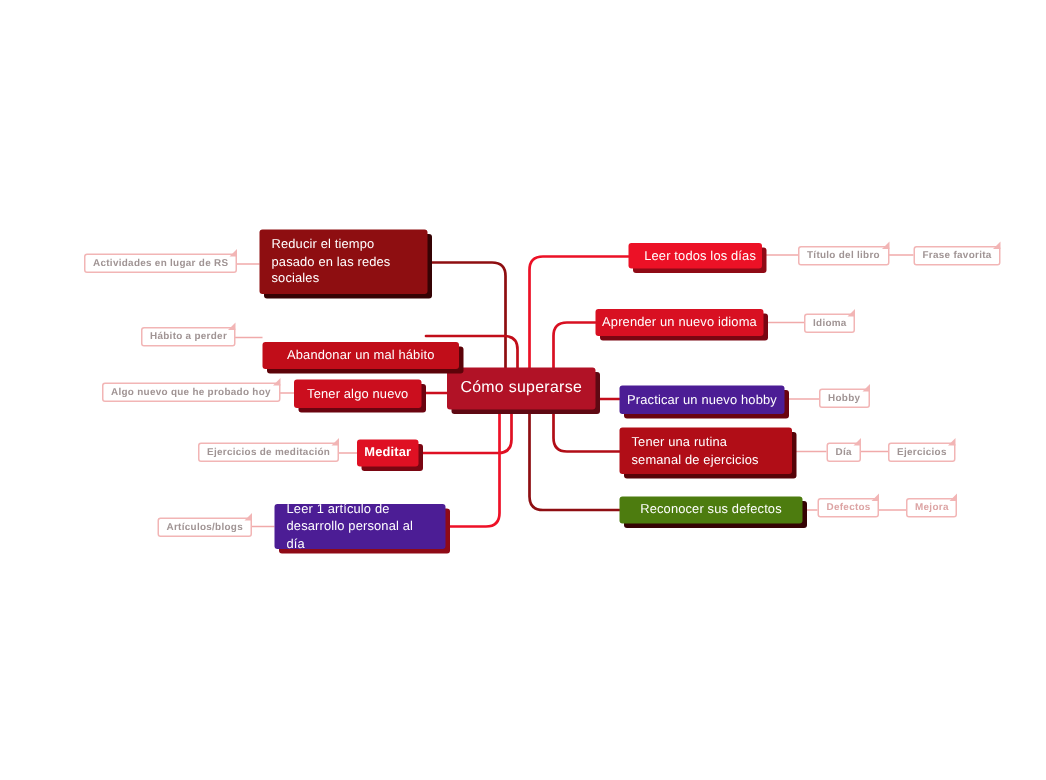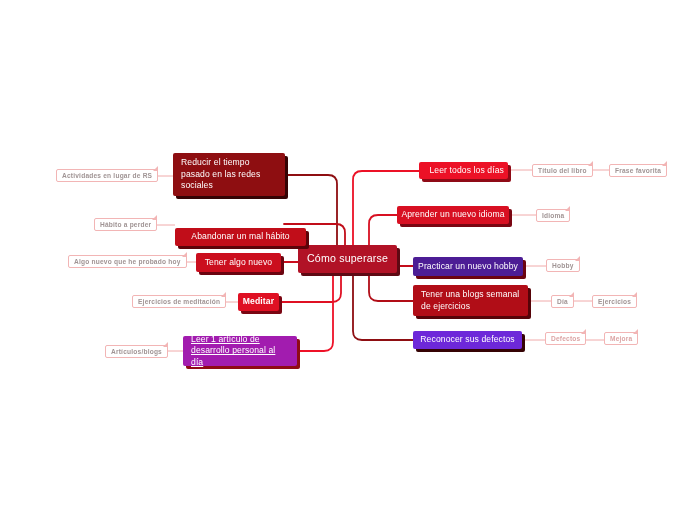--- a/index.html
+++ b/index.html
@@ -64,36 +64,36 @@
       </div>
       <div class="topic center" style="left: 175px; top: 215px; width: 131px; height: 18px; background: rgb(193, 13, 25); box-shadow: rgb(92, 3, 9) 3px 3px 0px; margin-top: 13px;">
         <span>Abandonar un mal hábito</span>
       </div>
       <div class="topic center" style="left: 196px; top: 253px; width: 85px; height: 19px; background: rgb(203, 14, 30); box-shadow: rgb(107, 4, 16) 3px 3px 0px;">
         <span>Tener algo nuevo</span>
       </div>
       <div class="topic center" style="left: 238px; top: 293px; width: 41px; height: 18px; background: rgb(223, 16, 35); box-shadow: rgb(122, 6, 18) 3px 3px 0px; font-weight: bold;">
         <span>Meditar</span>
       </div>
-      <div class="topic left" style="left: 183px; top: 336px; width: 114px; height: 30px; background: #a21caf; box-shadow: rgb(143, 10, 22) 3px 3px 0px; text-decoration: underline;">
+      <div class="topic left" style="left: 183px; top: 336px; width: 114px; height: 30px; background: #4c1d95; box-shadow: rgb(143, 10, 22) 3px 3px 0px;">
         <span>Leer 1 artículo de desarrollo personal al día</span>
       </div>
       <div class="topic center" style="left: 419px; top: 162px; width: 89px; height: 17px; background: rgb(236, 17, 38); box-shadow: rgb(143, 10, 22) 3px 3px 0px; justify-content: flex-end;">
         <span>Leer todos los días</span>
       </div>
       <div class="topic center" style="left: 397px; top: 206px; width: 112px; height: 18px; background: rgb(216, 16, 34); box-shadow: rgb(122, 6, 18) 3px 3px 0px; justify-content: center;">
         <span>Aprender un nuevo idioma</span>
       </div>
       <div class="topic center" style="left: 413px; top: 257px; width: 110px; height: 19px; background: #4c1d95; box-shadow: rgb(107, 4, 16) 3px 3px 0px;">
         <span>Practicar un nuevo hobby</span>
       </div>
       <div class="topic left" style="left: 413px; top: 285px; width: 115px; height: 31px; background: rgb(177, 13, 23); box-shadow: rgb(86, 3, 8) 3px 3px 0px;">
-        <span>Tener una blogs semanal de ejercicios</span>
+        <span>Tener una rutina semanal de ejercicios</span>
       </div>
-      <div class="topic center" style="left: 413px; top: 331px; width: 109px; height: 18px; background: #6d28d9; box-shadow: rgb(53, 3, 4) 3px 3px 0px;">
+      <div class="topic center" style="left: 413px; top: 331px; width: 122px; height: 18px; background: #4d7c0f; box-shadow: rgb(53, 3, 4) 3px 3px 0px;">
         <span>Reconocer sus defectos</span>
       </div>
       <div class="flabel" style="left: 56px; top: 169px; color: rgb(160, 148, 148);"><span>Actividades en lugar de RS</span><span class="notch"></span></div>
       <div class="flabel" style="left: 94px; top: 218px; color: rgb(160, 148, 148);"><span>Hábito a perder</span><span class="notch"></span></div>
       <div class="flabel" style="left: 68px; top: 255px; color: rgb(160, 148, 148);"><span>Algo nuevo que he probado hoy</span><span class="notch"></span></div>
       <div class="flabel" style="left: 132px; top: 295px; color: rgb(160, 148, 148);"><span>Ejercicios de meditación</span><span class="notch"></span></div>
       <div class="flabel" style="left: 105px; top: 345px; color: rgb(160, 148, 148);"><span>Artículos/blogs</span><span class="notch"></span></div>
       <div class="flabel" style="left: 532px; top: 164px; color: rgb(160, 148, 148);"><span>Título del libro</span><span class="notch"></span></div>
       <div class="flabel" style="left: 609px; top: 164px; color: rgb(160, 148, 148);"><span>Frase favorita</span><span class="notch"></span></div>
       <div class="flabel" style="left: 536px; top: 209px; color: rgb(160, 148, 148);"><span>Idioma</span><span class="notch"></span></div>

